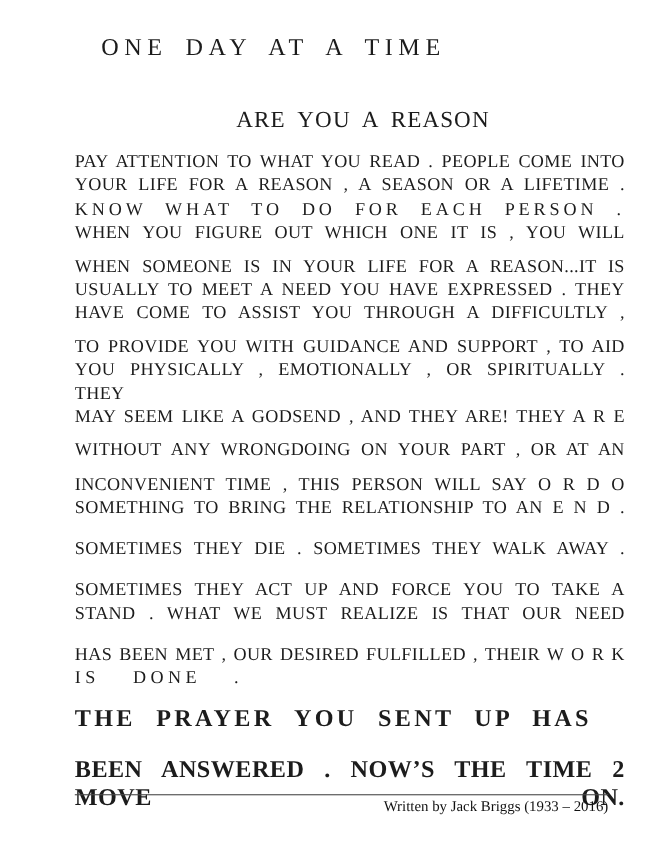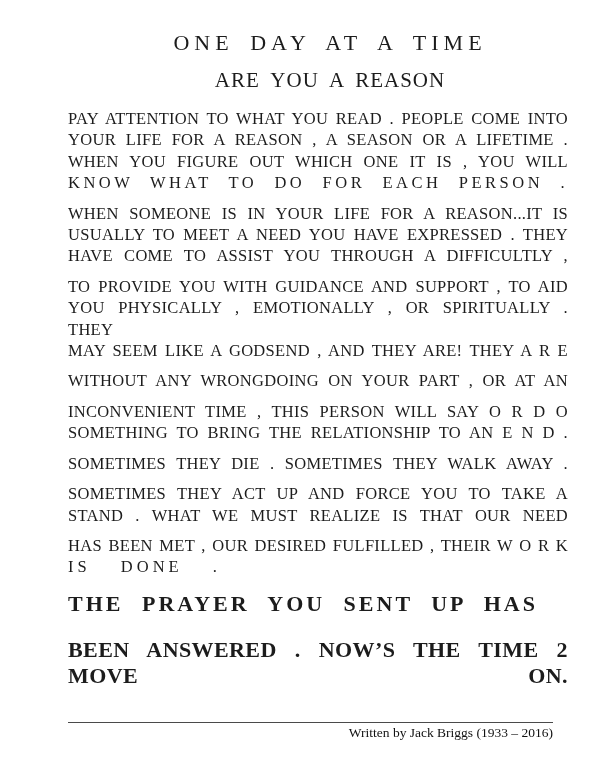--- a/index.html
+++ b/index.html
@@ -4,29 +4,29 @@
 <style>
   html,body{margin:0;padding:0;}
   body{
     width:600px;height:776px;background:#ffffff;position:relative;overflow:hidden;
     font-family:"Liberation Serif","DejaVu Serif",serif;color:#1c1c1c;
     -webkit-font-smoothing:antialiased;
   }
   .page{position:absolute;left:68px;top:0;width:500px;}
   .title{
     margin-top:28px;line-height:30px;font-size:22px;letter-spacing:5px;word-spacing:6px;
-    text-align:center;padding-left:24px;white-space:nowrap;
+    text-align:left;padding-left:24px;white-space:nowrap;
   }
   .subtitle{
-    margin-top:8px;line-height:28px;font-size:21px;letter-spacing:1px;word-spacing:5px;
+    margin-top:36px;line-height:28px;font-size:21px;letter-spacing:1px;word-spacing:5px;
     text-align:center;padding-left:24px;white-space:nowrap;
   }
   .para{margin:0 0 9px 0;}
   .para.first{margin-top:14px;}
-  .para.gap2{margin-top:2px;}
+  .para.gap2{margin-top:16px;}
   .line{
     font-size:16.5px;line-height:21.4px;letter-spacing:0.3px;word-spacing:2px;
     text-align:justify;text-align-last:justify;text-justify:inter-word;
   }
   .line.tracked{letter-spacing:3.5px;}
   .line.left-loose{
     text-align:center;text-align-last:left;letter-spacing:4px;word-spacing:22px;font-family:Liberation Serif, serif;
   }
   .emph1{
     margin-top:13px;width:470px;font-size:22px;font-weight:bold;line-height:26px;
@@ -50,22 +50,22 @@
 
 <div class="page">
 
   <div class="title">ONE DAY AT A TIME</div>
 
   <div class="subtitle">ARE YOU A REASON</div>
 
   <div class="para first">
     <div class="line">PAY ATTENTION TO WHAT YOU READ . PEOPLE COME INTO</div>
     <div class="line">YOUR LIFE FOR A REASON , A SEASON OR A LIFETIME .</div>
+    <div class="line tracked">KNOW WHAT TO DO FOR EACH PERSON .</div>
     <div class="line">WHEN YOU FIGURE OUT WHICH ONE IT IS , YOU WILL</div>
-    <div class="line tracked">KNOW WHAT TO DO FOR EACH PERSON .</div>
   </div>
 
   <div class="para">
     <div class="line">WHEN SOMEONE IS IN YOUR LIFE FOR A REASON...IT IS</div>
     <div class="line">USUALLY TO MEET A NEED YOU HAVE EXPRESSED . THEY</div>
     <div class="line">HAVE COME TO ASSIST YOU THROUGH A DIFFICULTLY ,</div>
   </div>
 
   <div class="para">
     <div class="line">TO PROVIDE YOU WITH GUIDANCE AND SUPPORT , TO AID</div>

